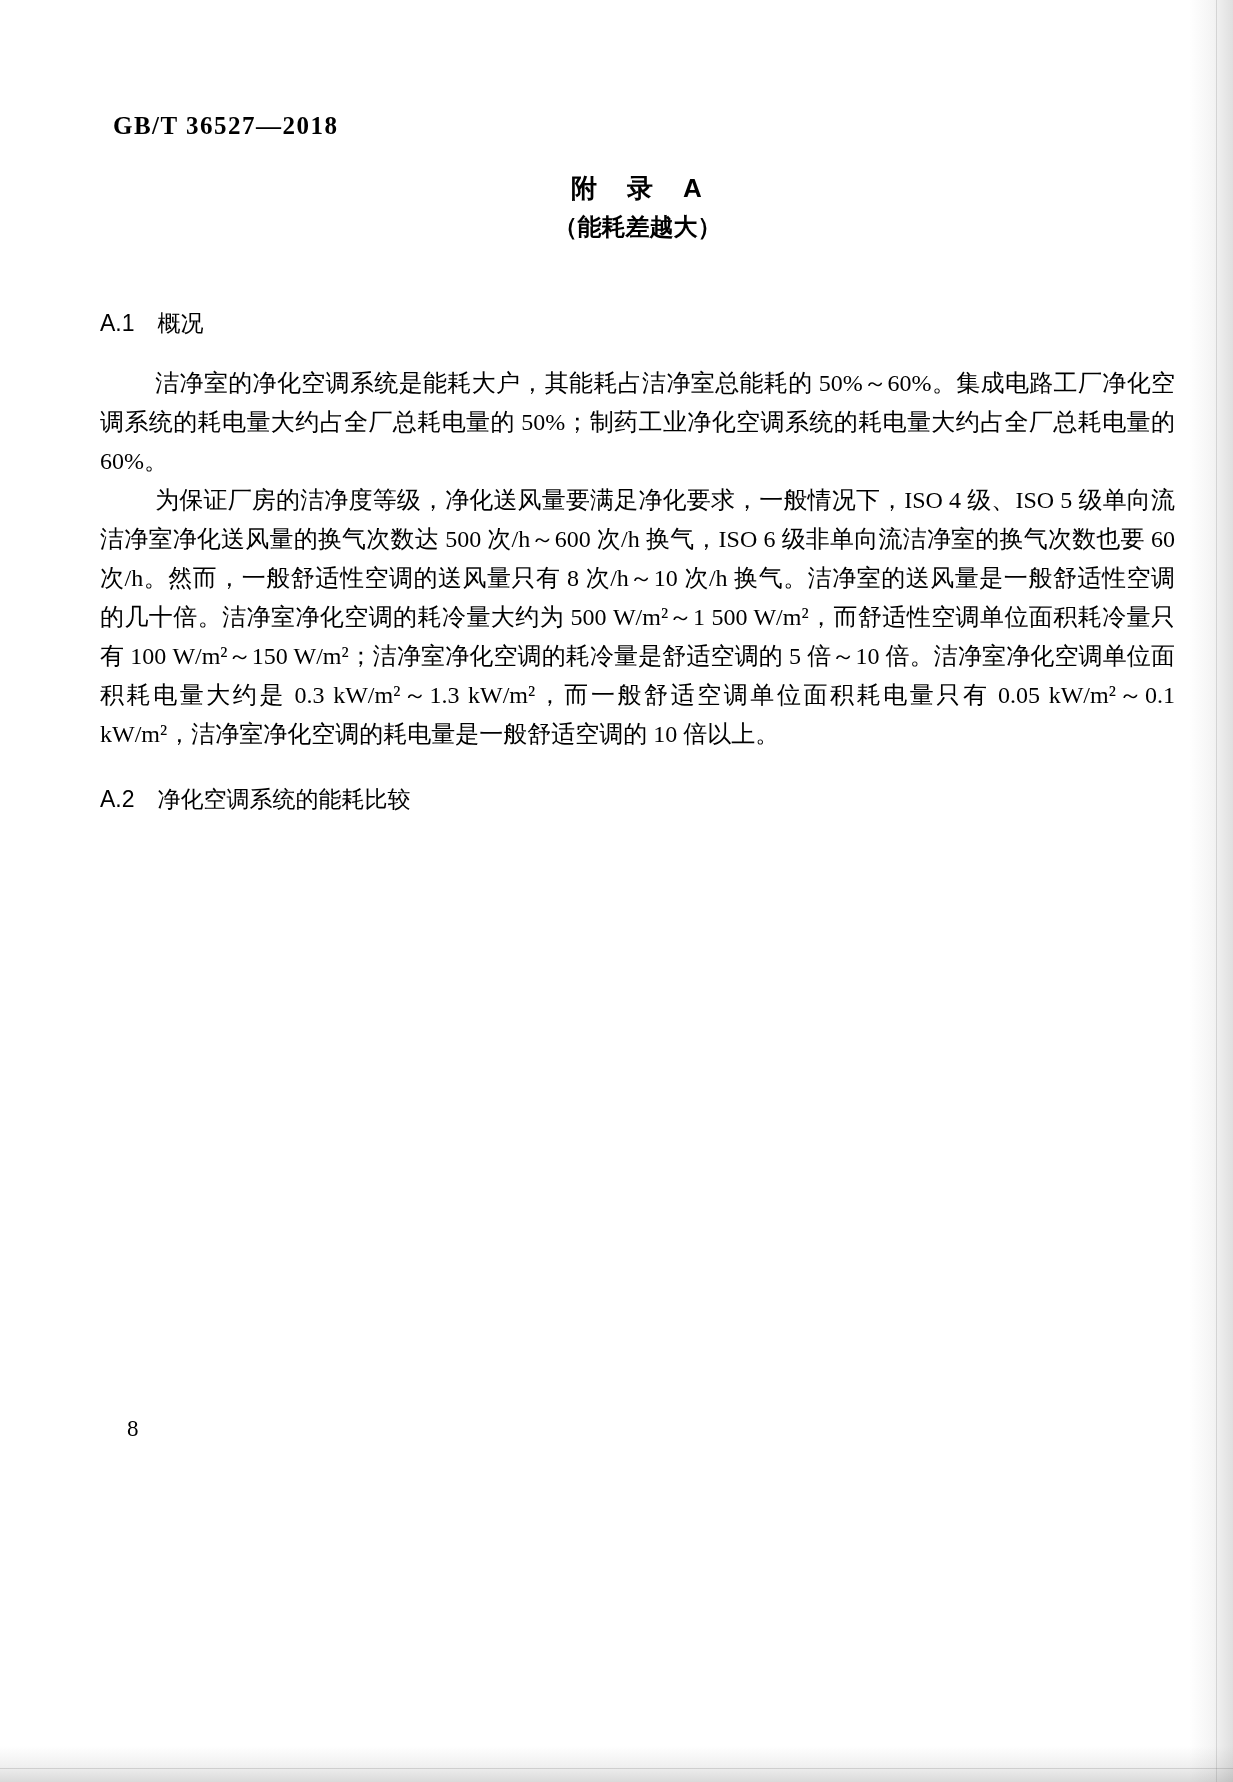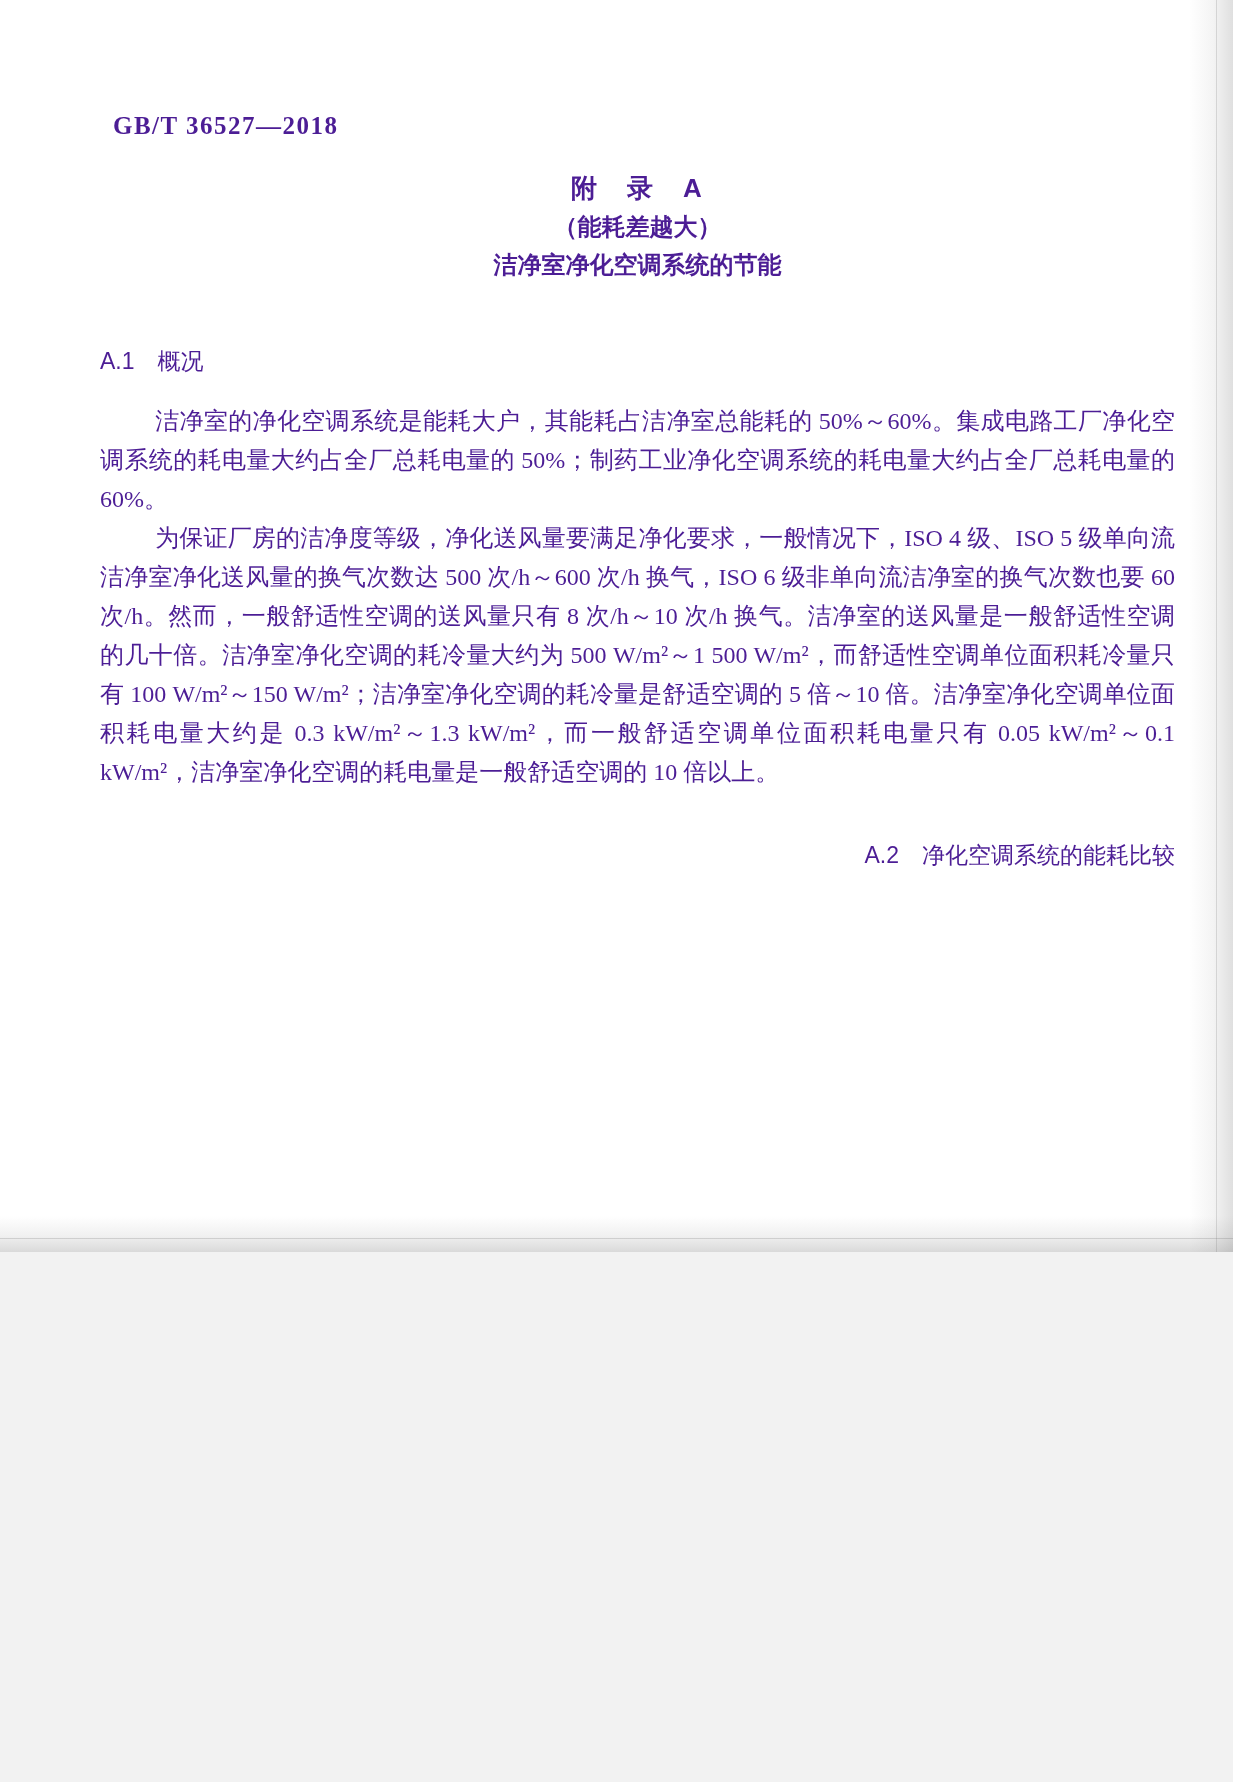--- a/index.html
+++ b/index.html
@@ -3,24 +3,24 @@
 <meta charset="utf-8">
 <style>
   html, body {
     margin: 0;
     padding: 0;
     background: #f2f2f2;
   }
   .page {
     position: relative;
     width: 1233px;
-    height: 1252px;
+    height: 1782px;
     background: #ffffff;
     overflow: hidden;
-    color: #4c1d95;
+    color: #000000;
     font-family: "Liberation Serif", "DejaVu Serif", serif;
   }
   .content {
     position: absolute;
     left: 100px;
     top: 0;
     width: 1075px;
   }
   .std-header {
     margin-top: 112px;
@@ -49,21 +49,21 @@
     line-height: 38px;
   }
   .section-heading {
     margin: 0;
     font-family: "Liberation Sans", "DejaVu Sans", sans-serif;
     font-weight: normal;
     font-size: 23px;
     line-height: 30px;
   }
   .heading-a1 { margin-top: 62px; }
-  .heading-a2 { margin-top: 48px; text-align: right; }
+  .heading-a2 { margin-top: 30px; }
   .body-para {
     margin: 0;
     font-size: 24px;
     line-height: 39px;
     text-align: justify;
     text-indent: 2.3em;
   }
   .para-first { margin-top: 26px; }
   .page-number {
     position: absolute;
@@ -118,21 +118,20 @@
 <body>
 
 <div class="page">
   <div class="content">
 
     <div class="std-header">GB/T 36527—2018</div>
 
     <div class="title-block">
       <div class="title-line1">附　录　A</div>
       <div class="title-line2">（能耗差越大）</div>
-      <div class="title-line3">洁净室净化空调系统的节能</div>
     </div>
 
     <h2 class="section-heading heading-a1">A.1　概况</h2>
 
     <p class="body-para para-first">洁净室的净化空调系统是能耗大户，其能耗占洁净室总能耗的 50%～60%。集成电路工厂净化空调系统的耗电量大约占全厂总耗电量的 50%；制药工业净化空调系统的耗电量大约占全厂总耗电量的 60%。</p>
 
     <p class="body-para">为保证厂房的洁净度等级，净化送风量要满足净化要求，一般情况下，ISO 4 级、ISO 5 级单向流洁净室净化送风量的换气次数达 500 次/h～600 次/h 换气，ISO 6 级非单向流洁净室的换气次数也要 60 次/h。然而，一般舒适性空调的送风量只有 8 次/h～10 次/h 换气。洁净室的送风量是一般舒适性空调的几十倍。洁净室净化空调的耗冷量大约为 500 W/m²～1 500 W/m²，而舒适性空调单位面积耗冷量只有 100 W/m²～150 W/m²；洁净室净化空调的耗冷量是舒适空调的 5 倍～10 倍。洁净室净化空调单位面积耗电量大约是 0.3 kW/m²～1.3 kW/m²，而一般舒适空调单位面积耗电量只有 0.05 kW/m²～0.1 kW/m²，洁净室净化空调的耗电量是一般舒适空调的 10 倍以上。</p>
 
     <h2 class="section-heading heading-a2">A.2　净化空调系统的能耗比较</h2>
 

